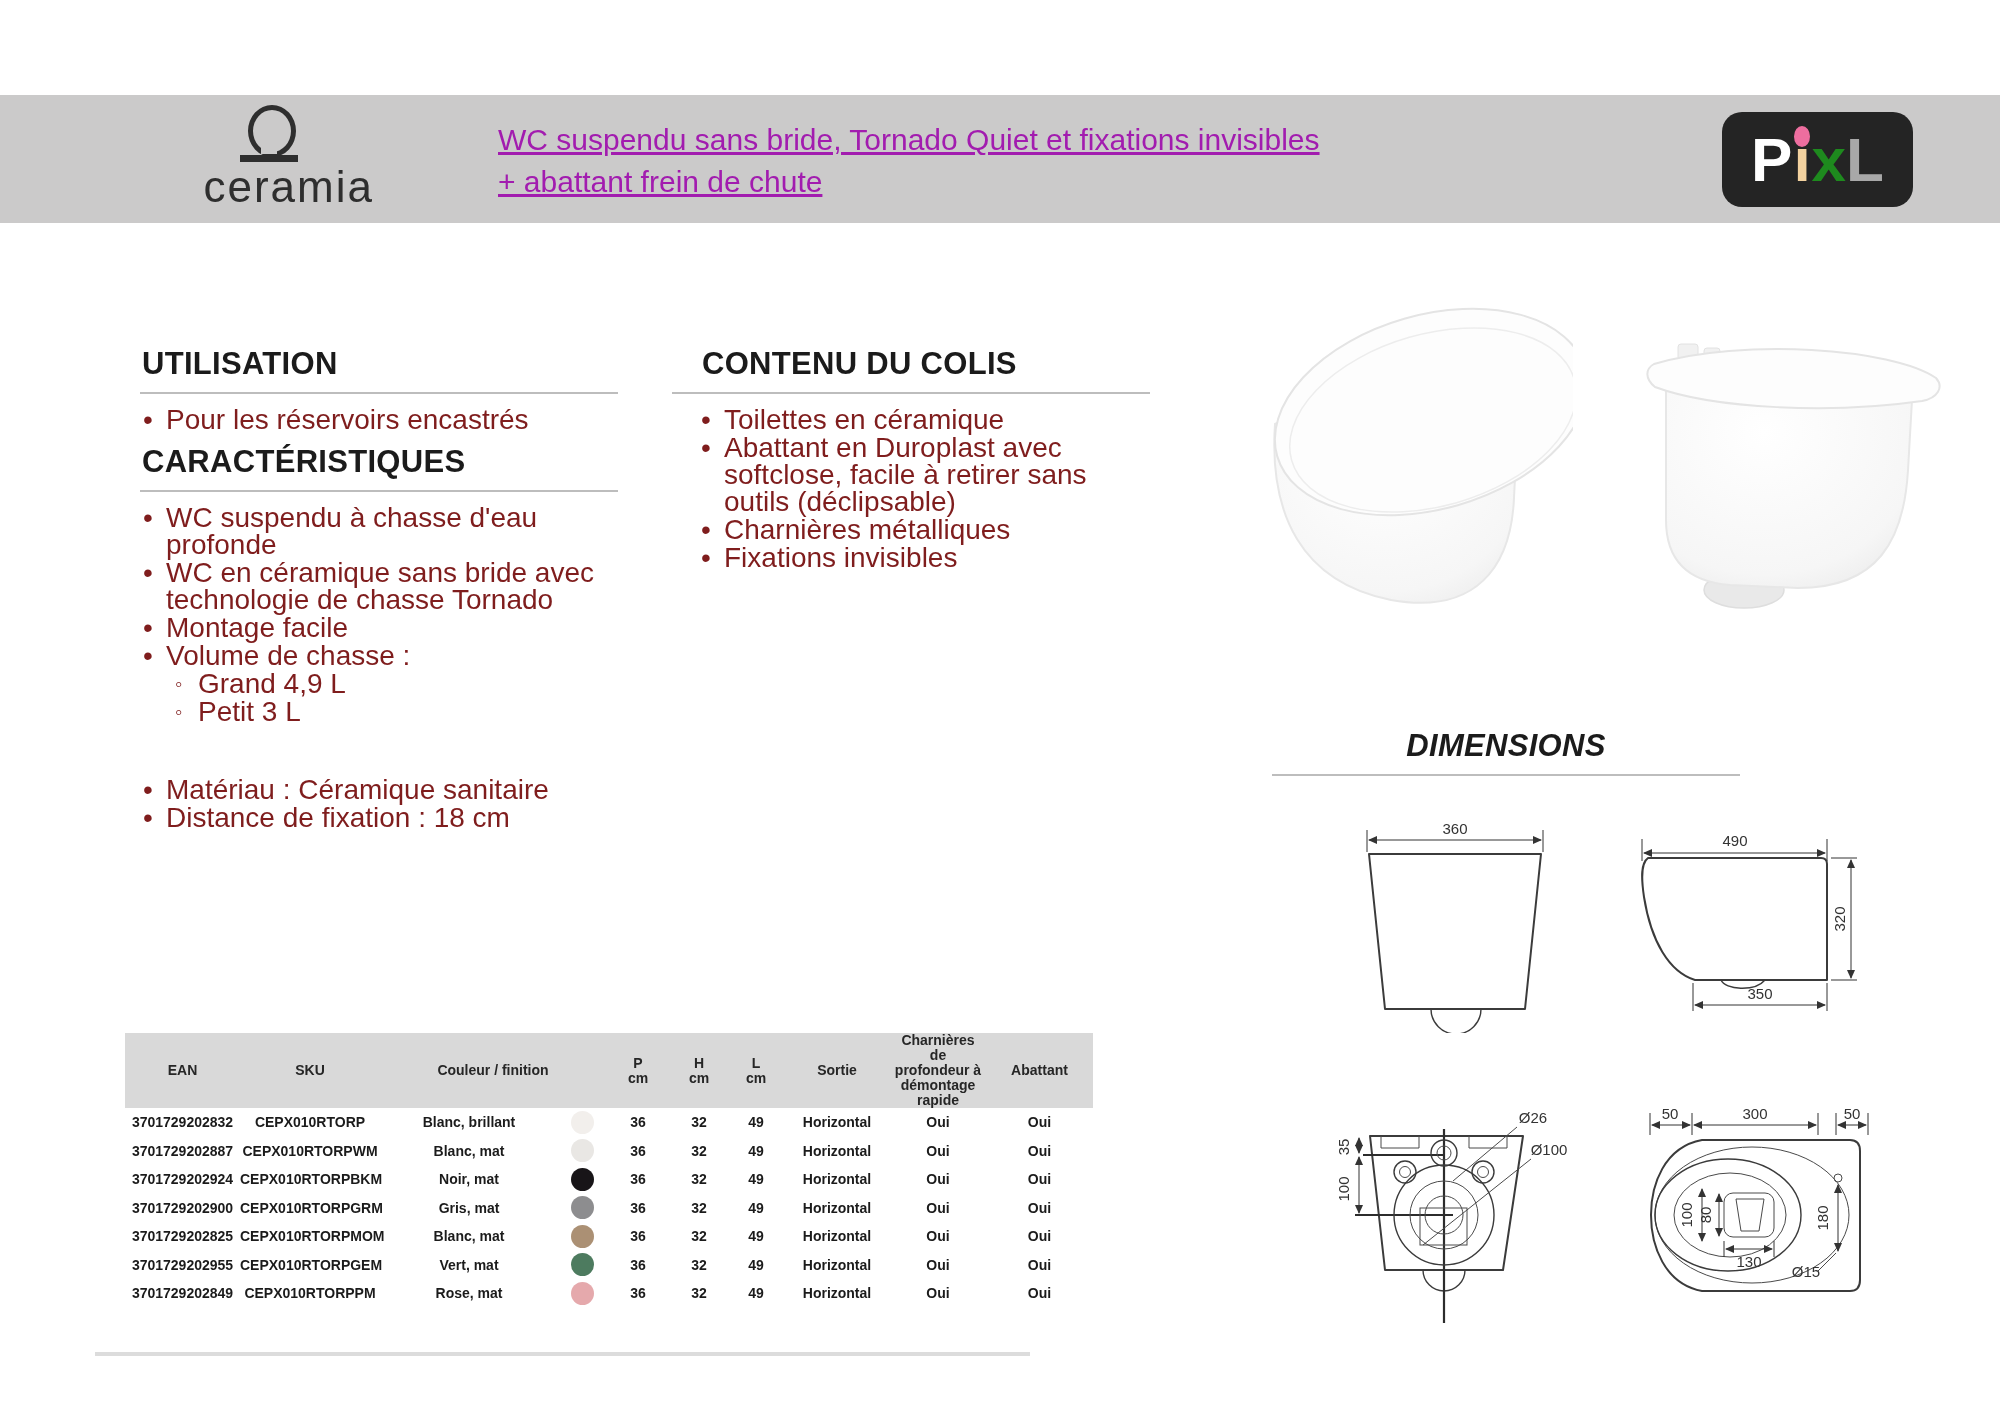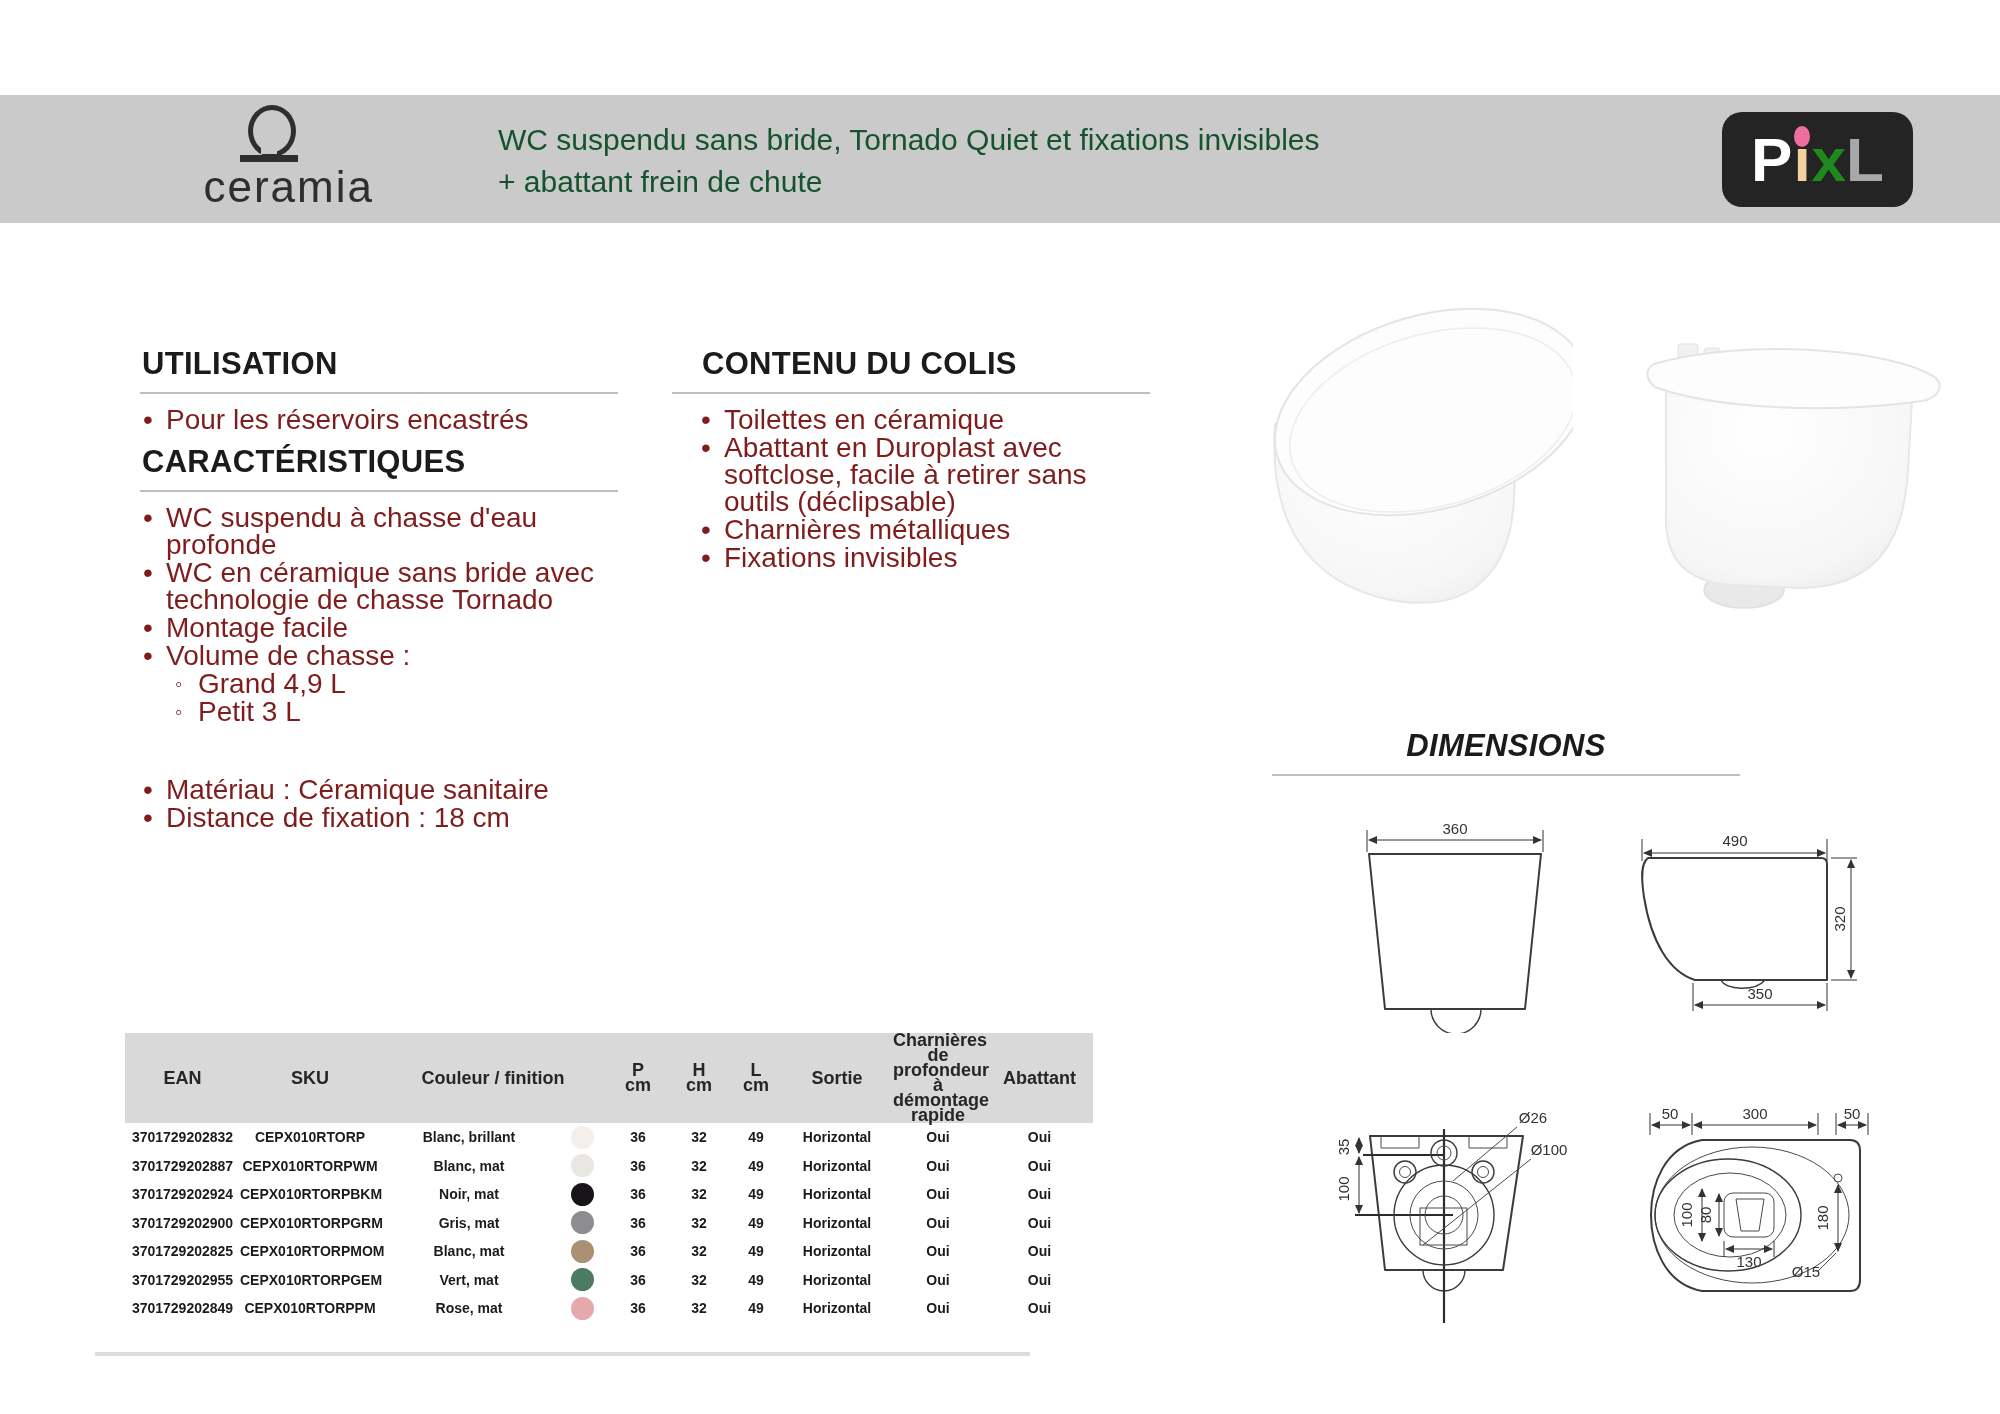--- a/index.html
+++ b/index.html
@@ -7,21 +7,21 @@
   .page{position:relative;width:2000px;height:1414px;background:#ffffff;}
 
   
   .band{position:absolute;left:0;top:95px;width:2000px;height:128px;background:#cbcaca;}
   .brand{position:absolute;left:164px;top:10px;width:210px;text-align:right;color:#2e2e2e;}
   .brand-mark{position:relative;width:60px;height:58px;margin:0 auto;}
   .ring{position:absolute;left:9px;top:0;width:38px;height:42px;border:5px solid #2e2e2e;border-radius:50%;}
   .ring-gap{position:absolute;left:22px;top:41px;width:16px;height:8px;background:#cbcaca;}
   .bar{position:absolute;left:1px;top:50px;width:58px;height:7px;background:#2e2e2e;}
   .brand-name{margin-top:2px;font-size:44px;line-height:1;letter-spacing:2px;font-weight:400;}
-  .doc-title{position:absolute;left:498px;top:24px;font-size:30px;line-height:42px;color:#14532d;}
+  .doc-title{position:absolute;left:498px;top:24px;font-size:30px;line-height:42px;color:#a21caf;text-decoration:underline;}
   .pixl{position:absolute;left:1722px;top:17px;width:191px;height:95px;background:#242424;border-radius:20px;
         display:flex;align-items:center;justify-content:center;font-weight:700;font-size:62px;line-height:95px;}
   .px-p{color:#ffffff;}
   .px-i{color:#f3d29f;position:relative;margin:0 1px;}
   .px-i::after{content:"";position:absolute;left:50%;top:14px;transform:translateX(-50%);width:16px;height:21px;
                background:#ee6e9f;border-radius:50%;}
   .px-x{color:#1e8a1e;}
   .px-l{color:#a8a8a8;}
 
   
@@ -45,21 +45,21 @@
   .dw .body{fill:none;stroke:#3b3b3b;stroke-width:2;stroke-linejoin:round;}
   .dw .mid{fill:none;stroke:#3b3b3b;stroke-width:1.4;}
   .dw .thin{fill:none;stroke:#4a4a4a;stroke-width:1;}
   .dw .ext{stroke:#333;stroke-width:1;}
   .dw .dl{stroke:#333;stroke-width:1;marker-start:url(#as);marker-end:url(#ae);}
   .dw text{font-family:"Liberation Sans",sans-serif;font-size:15px;fill:#333;text-anchor:middle;}
 
   
   .spec-table{position:absolute;left:125px;top:1033px;width:968px;border-collapse:collapse;table-layout:fixed;}
   .spec-table thead tr{height:64px;background:#d9d9d9;}
-  .spec-table th{font-size:18px;font-weight:700;color:#262626;text-align:center;vertical-align:middle;
+  .spec-table th{font-size:14px;font-weight:700;color:#262626;text-align:center;vertical-align:middle;
                  white-space:pre-line;line-height:15px;padding:0 3px;}
   .spec-table tbody tr{height:28.5px;}
   .spec-table td{font-size:14px;font-weight:700;color:#1b1b1b;text-align:center;vertical-align:middle;padding:0;}
   .swatch{display:inline-block;width:23px;height:23px;border-radius:50%;vertical-align:middle;}
 
   .footer-line{position:absolute;left:95px;top:1352px;width:935px;height:4px;background:#dcdcdc;}
 </style>
 </head>
 <body>
 

